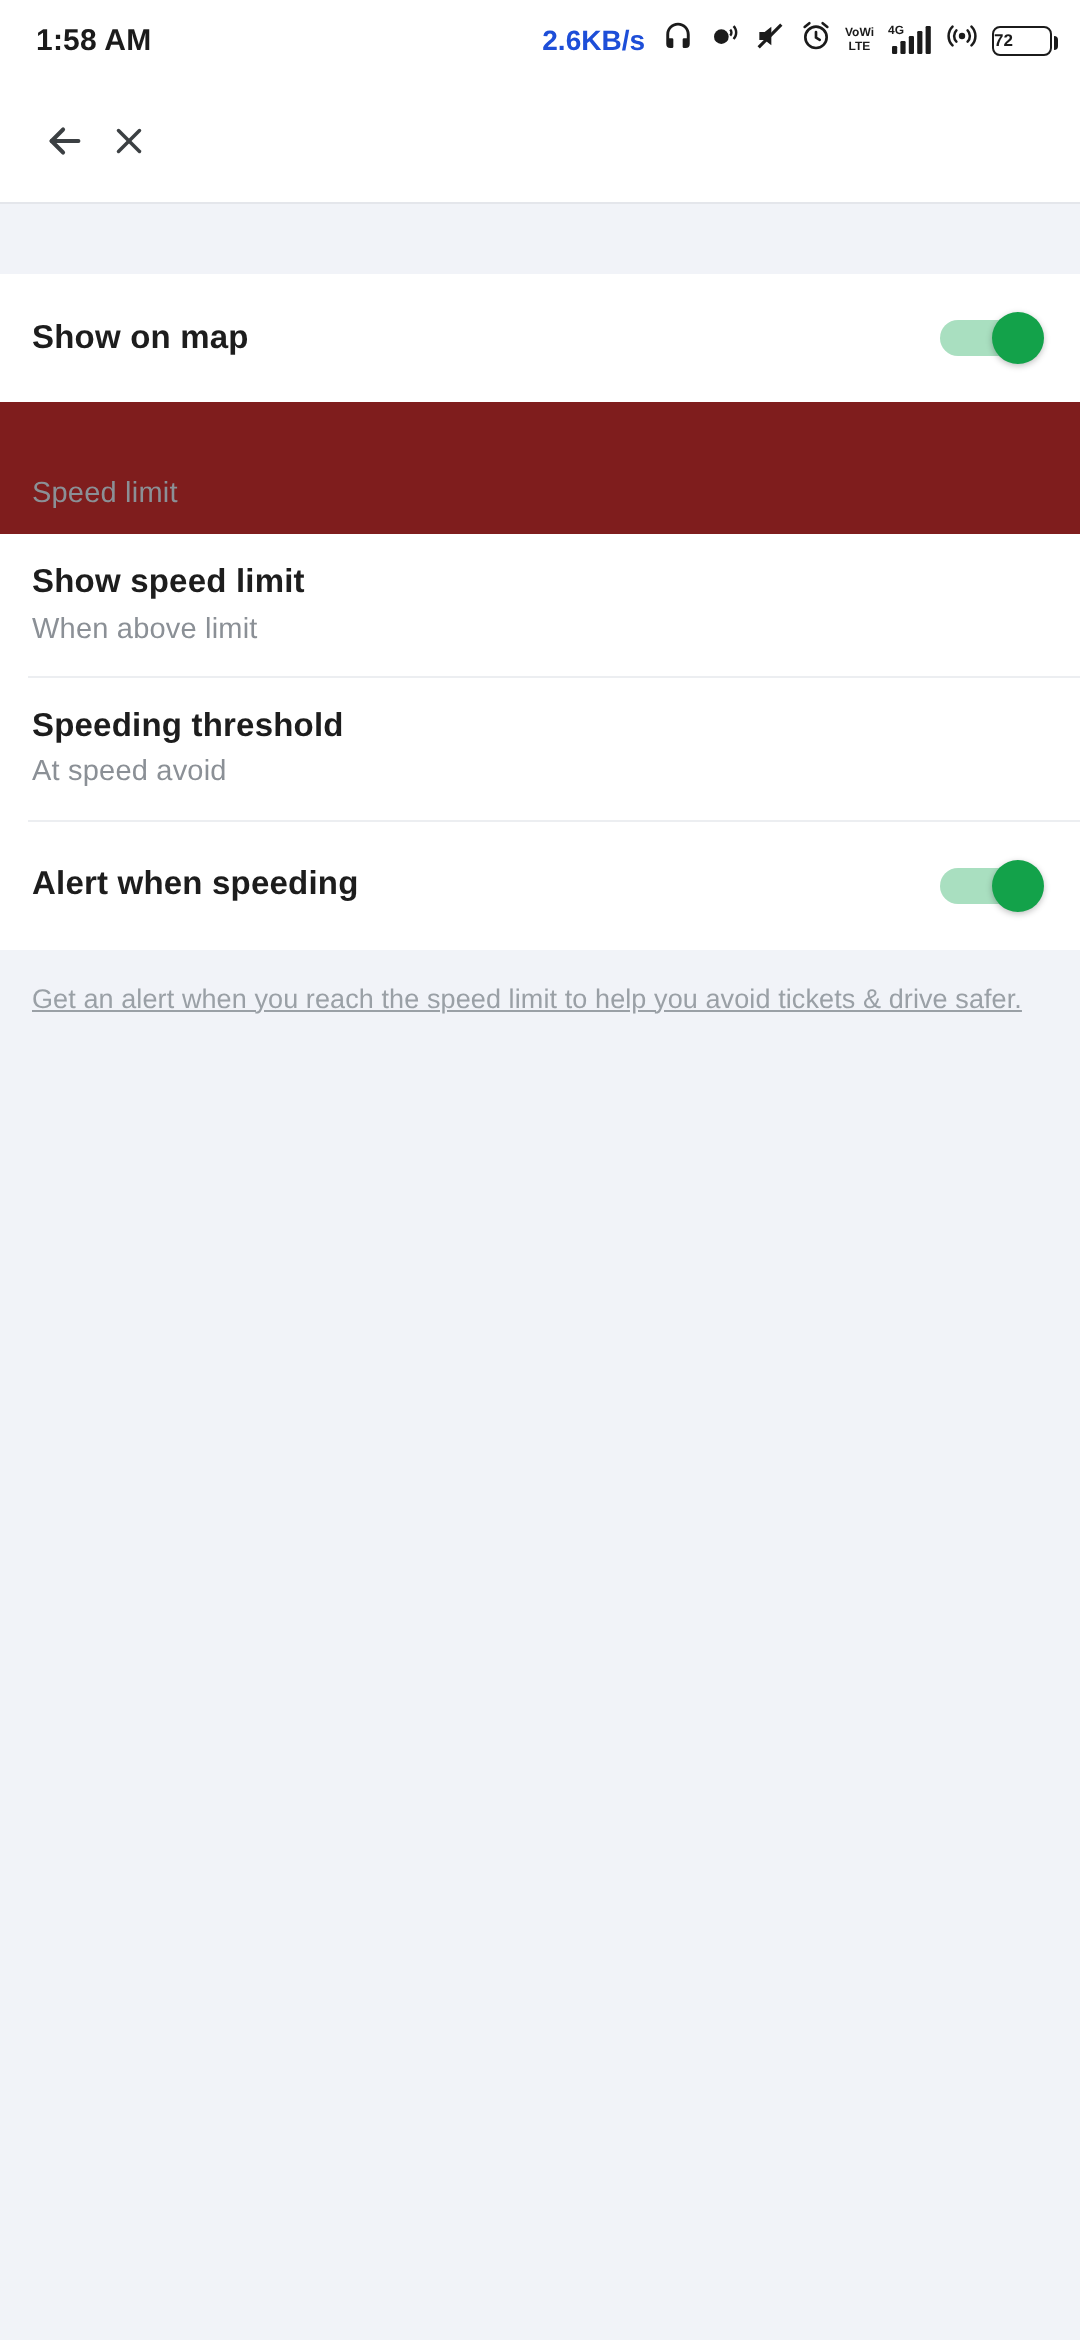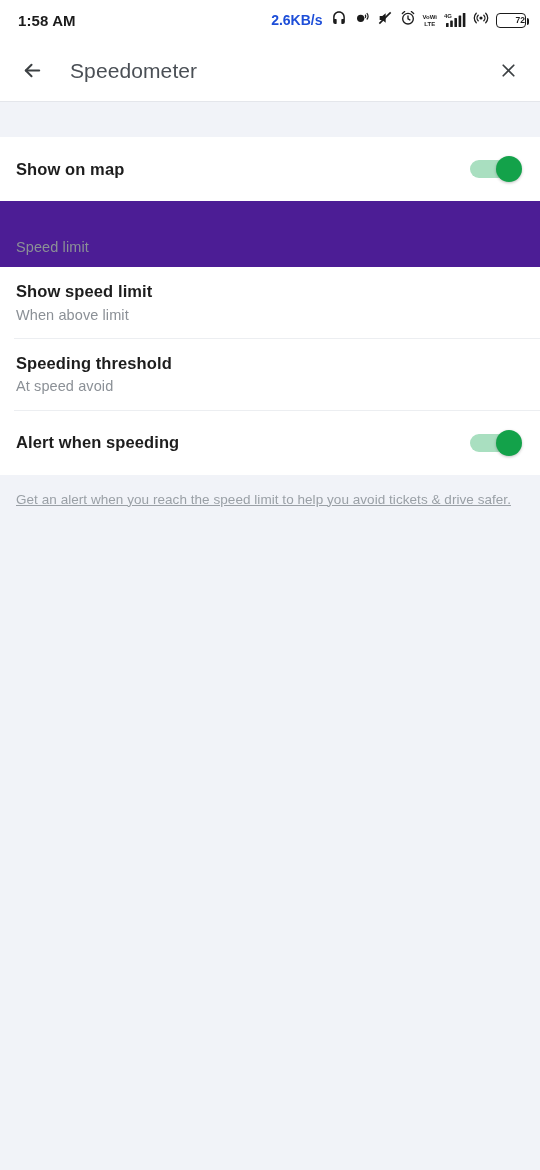--- a/index.html
+++ b/index.html
@@ -15,21 +15,21 @@
   .statusbar {
     height:40px; background:#ffffff;
     display:flex; align-items:center; justify-content:space-between;
     padding:0 14px 0 18px;
   }
   .status-time { font-size:15px; font-weight:700; color:#1b1b1b; letter-spacing:.1px; }
   .status-right { display:flex; align-items:center; gap:7px; }
   .status-net { font-size:14px; font-weight:700; color:#1d4ed8; margin-right:1px; }
   .sicon { display:block; color:#1b1b1b; }
   .batt {
-    display:flex; align-items:center; justify-content:flex-end;
+    display:flex; align-items:center; justify-content:flex-start;
     width:30px; height:15px; border:1.6px solid #1b1b1b; border-radius:4px;
     font-size:8.5px; font-weight:700; color:#1b1b1b; position:relative;
   }
   .batt::after{
     content:""; position:absolute; right:-4px; top:4px;
     width:2.4px; height:7px; background:#1b1b1b; border-radius:0 2px 2px 0;
   }
 
   
   .toolbar {
@@ -57,21 +57,21 @@
     min-height:62px; display:flex; align-items:center;
     padding:0 18px 0 16px;
   }
   .row-text { flex:1; min-width:0; }
   .row-title { font-size:16.5px; font-weight:700; color:#1d1d1d; letter-spacing:.1px; line-height:1.25; }
   .row-sub { font-size:14.5px; color:#8b9096; margin-top:4px; line-height:1.25; letter-spacing:.1px; }
   .row-tall { min-height:64px; align-items:flex-end; padding-top:14px; padding-bottom:14px; }
   .divider { height:1px; background:#eceef1; margin-left:14px; }
 
   
-  .section-band { background:#4c1d95; height:66px; display:flex; align-items:flex-end; padding:16px 0 12px 16px; }
+  .section-band { background:#7f1d1d; height:66px; display:flex; align-items:flex-end; padding:16px 0 12px 16px; }
   .section-label { font-size:14.5px; color:#8b9096; letter-spacing:.1px; }
 
   
   .footer-band { background:#f1f3f8; padding:16px 18px 0 16px; }
   .footer-text { font-size:13.5px; color:#9aa0a6; line-height:1.35; letter-spacing:.05px;text-decoration:underline; }
 
   
   .switch { position:relative; width:52px; height:30px; flex:none; margin-left:14px; }
   .switch .track {
     position:absolute; left:0; top:6px; width:44px; height:18px;
@@ -155,21 +155,20 @@
     </div>
   </div>
 
   <div class="toolbar">
     <div class="tb-icon">
       <svg width="23" height="23" viewBox="0 0 24 24" fill="none" stroke="currentColor" stroke-width="2.1" stroke-linecap="round" stroke-linejoin="round">
         <path d="M19 12H5"></path>
             <path d="M11 18l-6-6 6-6"></path>
       </svg>
     </div>
-    <div class="tb-title">Speedometer</div>
     <div class="tb-icon">
       <svg width="21" height="21" viewBox="0 0 24 24" fill="none" stroke="currentColor" stroke-width="2" stroke-linecap="round">
         <path d="M18 6L6 18"></path>
             <path d="M6 6l12 12"></path>
       </svg>
     </div>
   </div>
 
   <div class="gap gap-top"></div>
 

